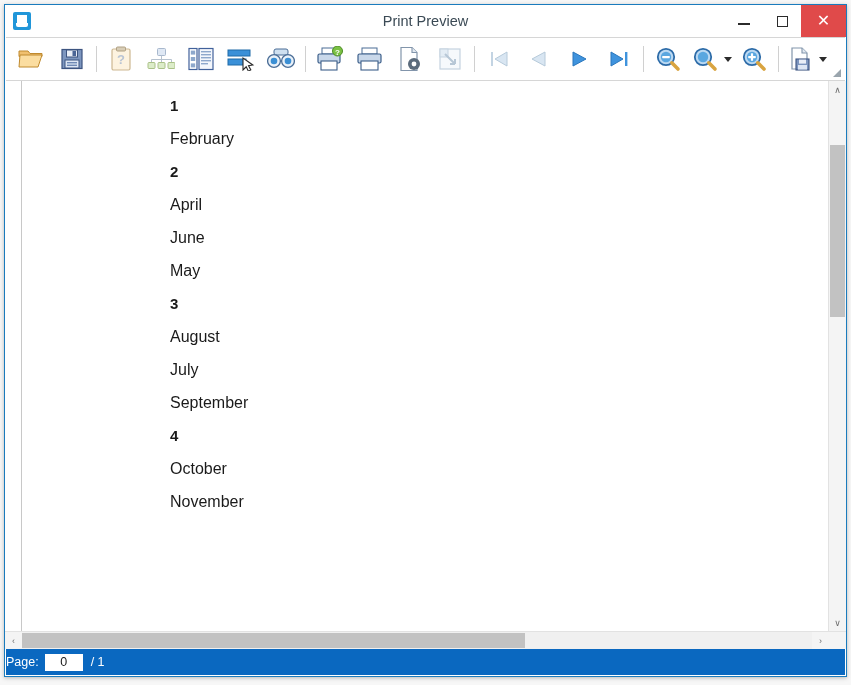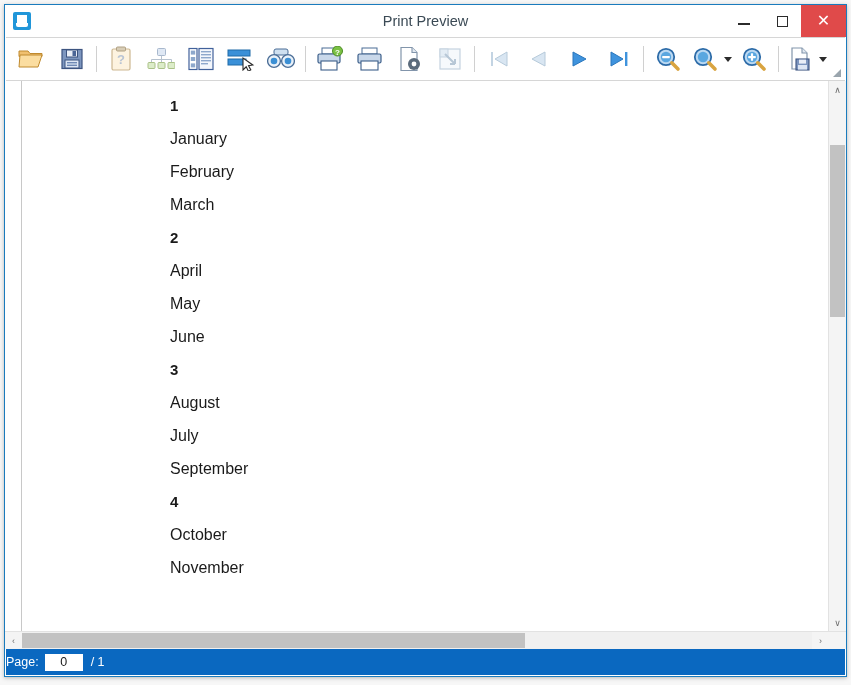--- a/index.html
+++ b/index.html
@@ -492,28 +492,26 @@
 
       <div class="tb-grip"></div>
     </div>
 
     <div class="preview-wrap">
       <div class="preview-scrollarea">
         <div class="page-sheet">
           <div class="page-content">
 
             <div class="doc-line group">1</div>
-            <div class="doc-line">January</div>
             <div class="doc-line">February</div>
-            <div class="doc-line">March</div>
 
             <div class="doc-line group">2</div>
             <div class="doc-line">April</div>
+            <div class="doc-line">June</div>
             <div class="doc-line">May</div>
-            <div class="doc-line">June</div>
 
             <div class="doc-line group">3</div>
             <div class="doc-line">August</div>
             <div class="doc-line">July</div>
             <div class="doc-line">September</div>
 
             <div class="doc-line group">4</div>
             <div class="doc-line">October</div>
             <div class="doc-line">November</div>
 

